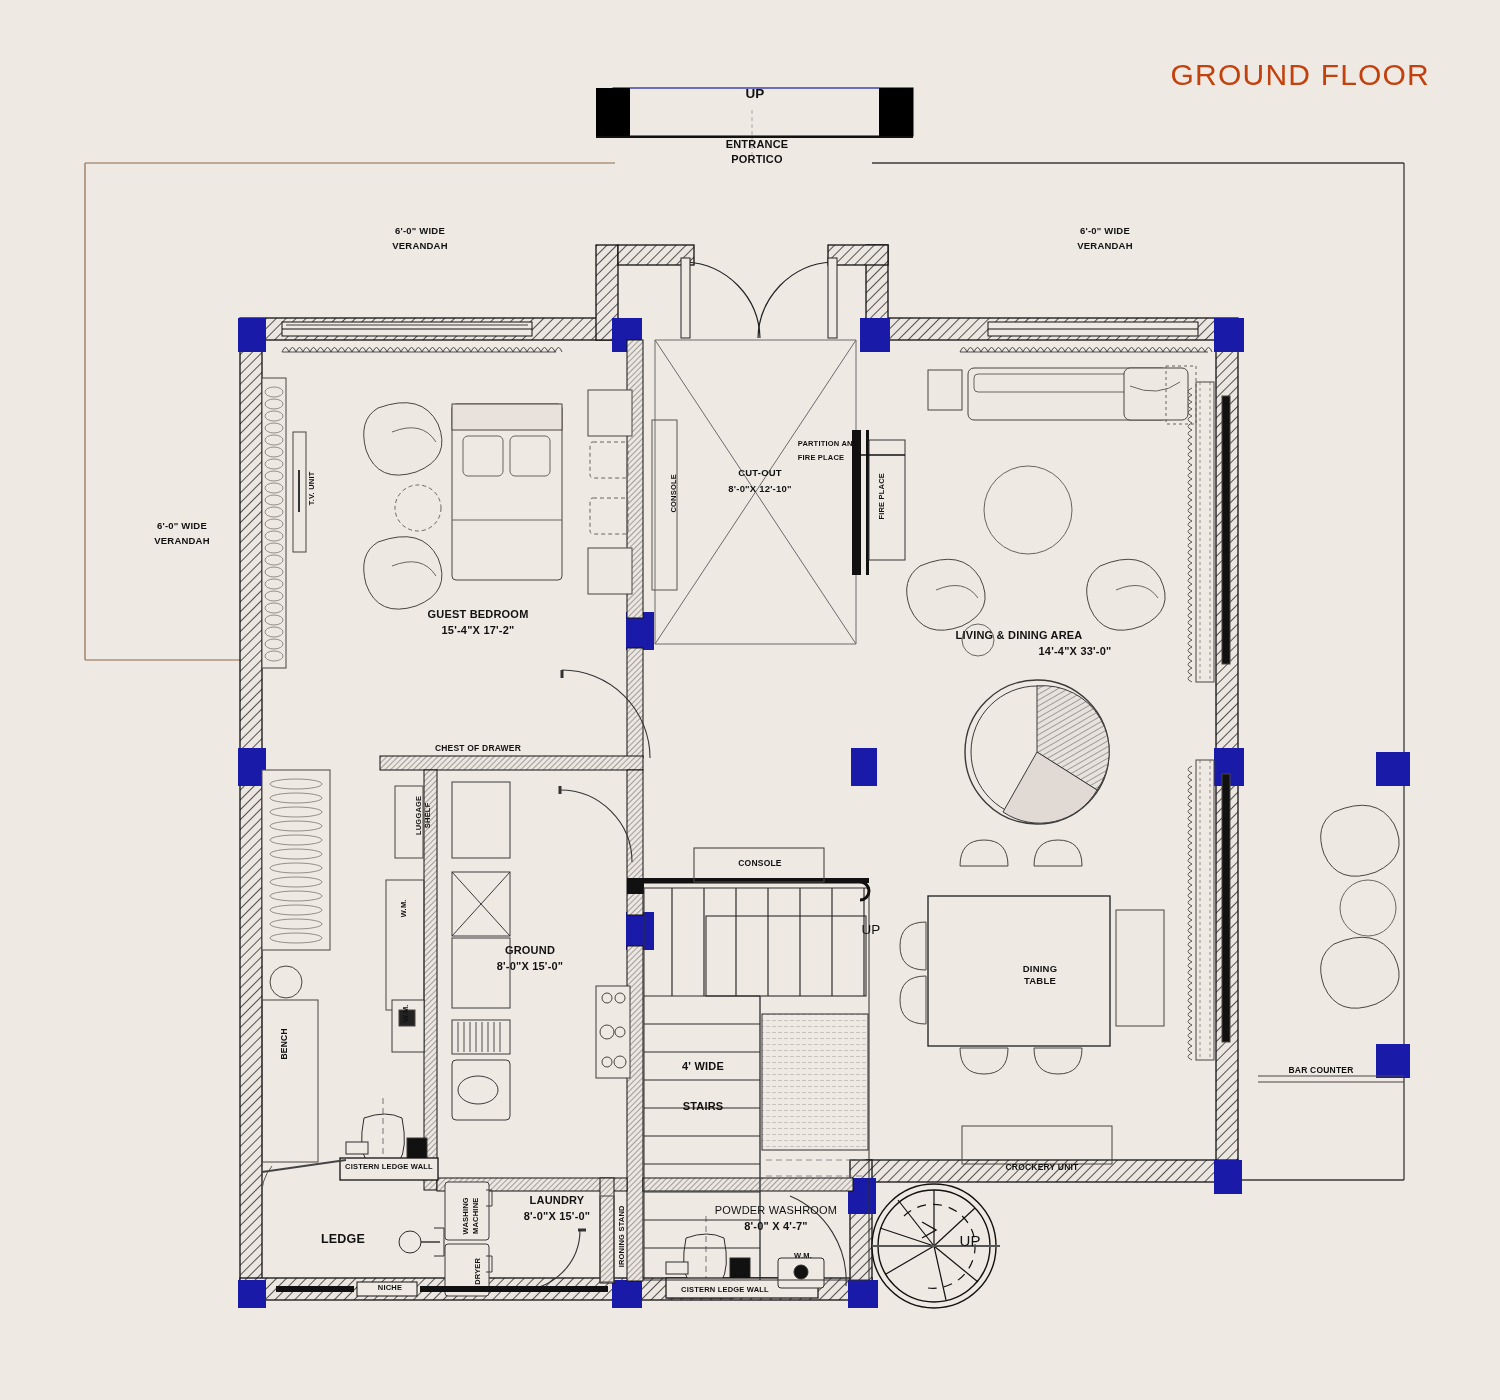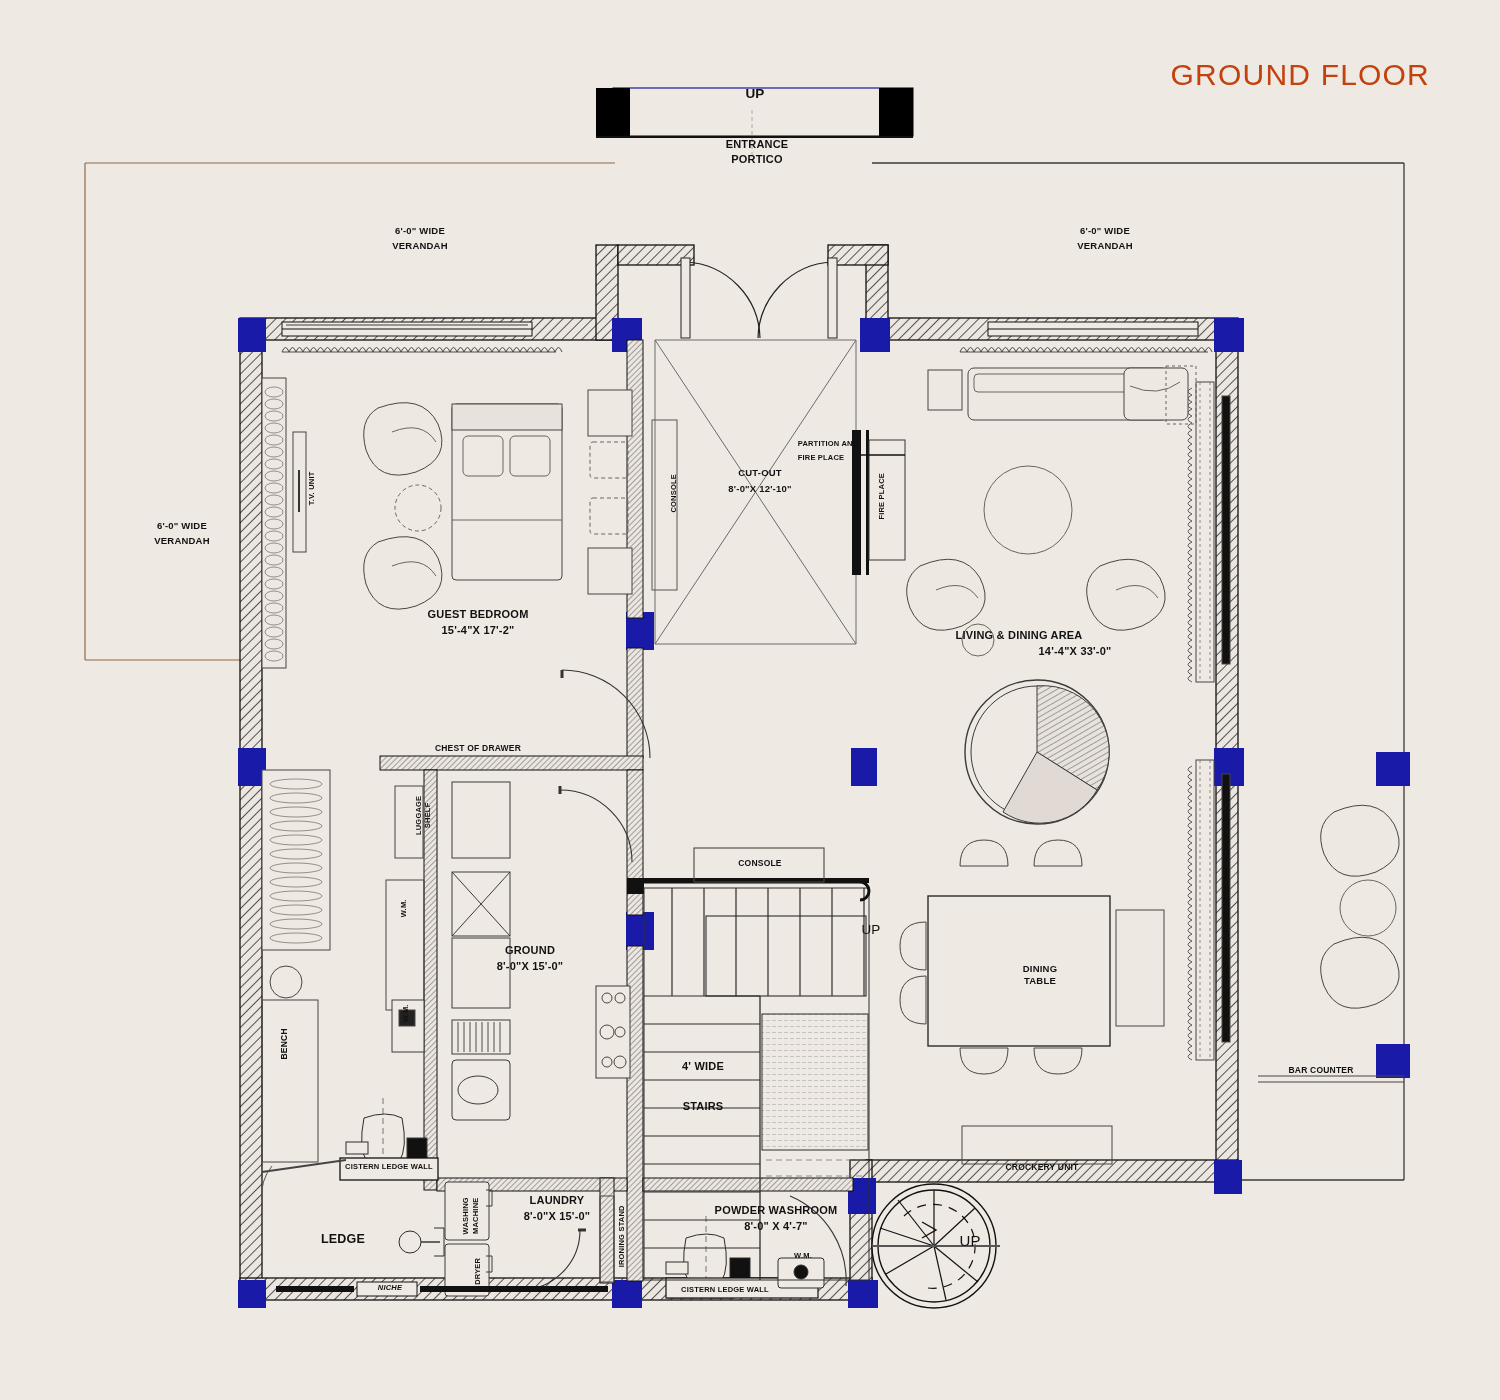--- a/index.html
+++ b/index.html
@@ -515,23 +515,23 @@
 
 <div class="lbl t7 rot90" style="left:431px;top:1206px;width:80px;line-height:1.3;">WASHING
 MACHINE</div>
 <div class="lbl t7 rot90" style="left:448px;top:1267px;width:60px;">DRYER</div>
 
 <div class="lbl t11" style="left:492px;top:1194px;width:130px;">LAUNDRY</div>
 <div class="lbl t11" style="left:492px;top:1210px;width:130px;">8'-0"X 15'-0"</div>
 
 <div class="lbl t7 rot90" style="left:562px;top:1232px;width:120px;">IRONING STAND</div>
 
-<div class="lbl t7" style="left:359px;top:1284px;width:62px;font-style:italic;">NICHE</div>
-
-<div class="lbl t10" style="left:676px;top:1204px;width:200px;font-size:11px;font-weight:bold;">POWDER WASHROOM</div>
+<div class="lbl t7" style="left:359px;top:1284px;width:62px;">NICHE</div>
+
+<div class="lbl t10" style="left:676px;top:1204px;width:200px;font-size:11px;font-weight:normal;">POWDER WASHROOM</div>
 <div class="lbl t10" style="left:686px;top:1220px;width:180px;font-size:11px;font-weight:bold;">8'-0" X 4'-7"</div>
 <div class="lbl t7" style="left:786px;top:1252px;width:34px;">W.M.</div>
 <div class="lbl t7" style="left:645px;top:1286px;width:160px;">CISTERN LEDGE WALL</div>
 
 <div class="lbl t8" style="left:700px;top:859px;width:120px;">CONSOLE</div>
 <div class="lbl t13" style="left:846px;top:922px;width:50px;font-weight:normal;">UP</div>
 
 <div class="lbl t11" style="left:653px;top:1060px;width:100px;">4' WIDE</div>
 <div class="lbl t11" style="left:653px;top:1100px;width:100px;">STAIRS</div>
 

